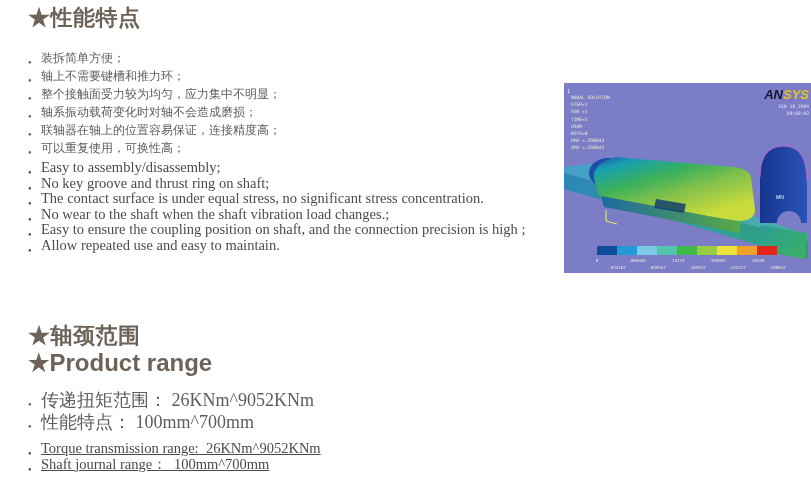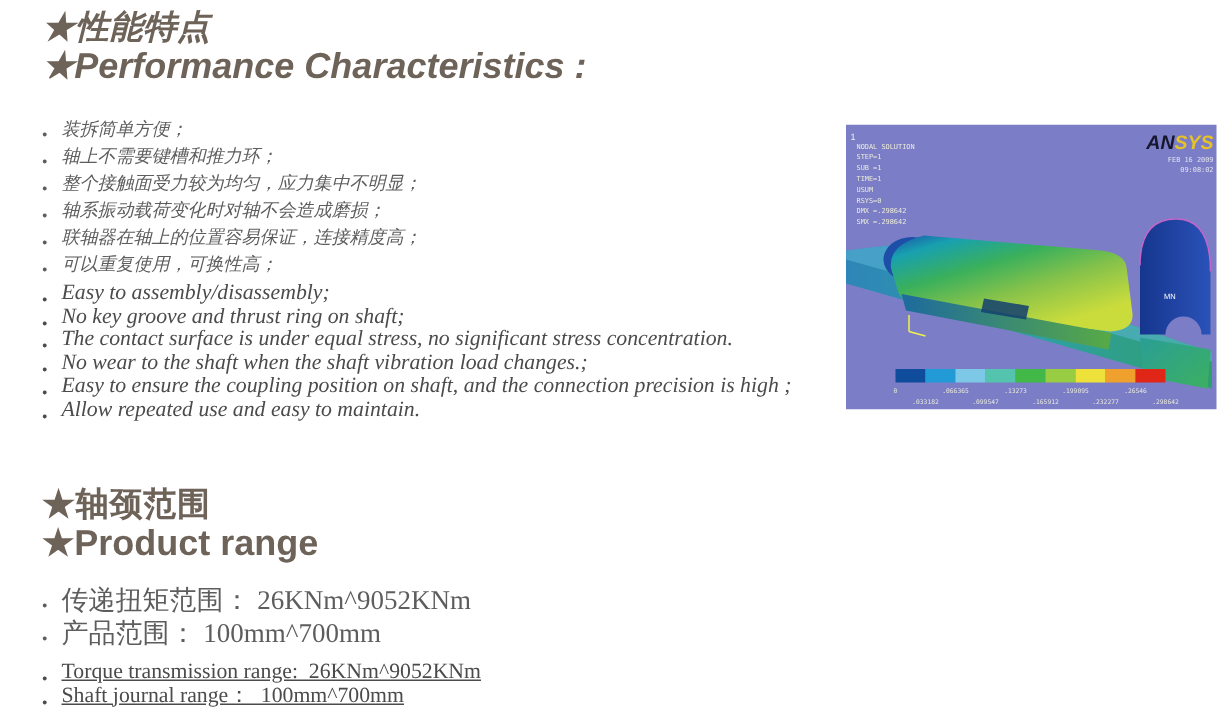--- a/index.html
+++ b/index.html
@@ -11,21 +11,21 @@
     background: #ffffff;
     font-family: "Liberation Sans", sans-serif;
   }
   .page {
     position: relative;
     width: 811px;
     height: 477px;
     background: var(--page-bg, #ffffff);
   }
   .section { position: absolute; left: 28px; }
-  .sec-performance { top: 4px; width: 500px; font-style: italic; }
+  .sec-performance { top: 4px; width: 500px; }
   .sec-range { top: 322px; width: 500px; }
 
   h1.title-cn {
     margin: 0;
     font-size: 22px;
     line-height: 27px;
     font-weight: 700;
     color: var(--heading-color, #6e6359);
     letter-spacing: 0.5px;
   }
@@ -82,21 +82,20 @@
   .ansys-wrap svg { display: block; }
   .ansys-info { font-family: "DejaVu Sans Mono", monospace; }
 </style>
 </head>
 <body>
 
 <div class="page">
 
   <div class="section sec-performance">
     <h1 class="title-cn">★性能特点</h1>
-    <h2 class="title-en">★Performance Characteristics :</h2>
 
     <ul class="cn-bullets">
       <li>装拆简单方便；</li>
       <li>轴上不需要键槽和推力环；</li>
       <li>整个接触面受力较为均匀，应力集中不明显；</li>
       <li>轴系振动载荷变化时对轴不会造成磨损；</li>
       <li>联轴器在轴上的位置容易保证，连接精度高；</li>
       <li>可以重复使用，可换性高；</li>
     </ul>
 
@@ -212,21 +211,21 @@
       </g>
     </svg>
   </div>
 
   <div class="section sec-range">
     <h1 class="title-cn">★轴颈范围</h1>
     <h2 class="title-en">★Product range</h2>
 
     <ul class="cn-bullets">
       <li>传递扭矩范围： 26KNm^9052KNm</li>
-      <li>产品范围： 100mm^700mm</li>
+      <li>性能特点： 100mm^700mm</li>
     </ul>
 
     <ul class="en-bullets">
       <li>Torque transmission range:  26KNm^9052KNm</li>
       <li>Shaft journal range：  100mm^700mm</li>
     </ul>
   </div>
 
 </div>
 

